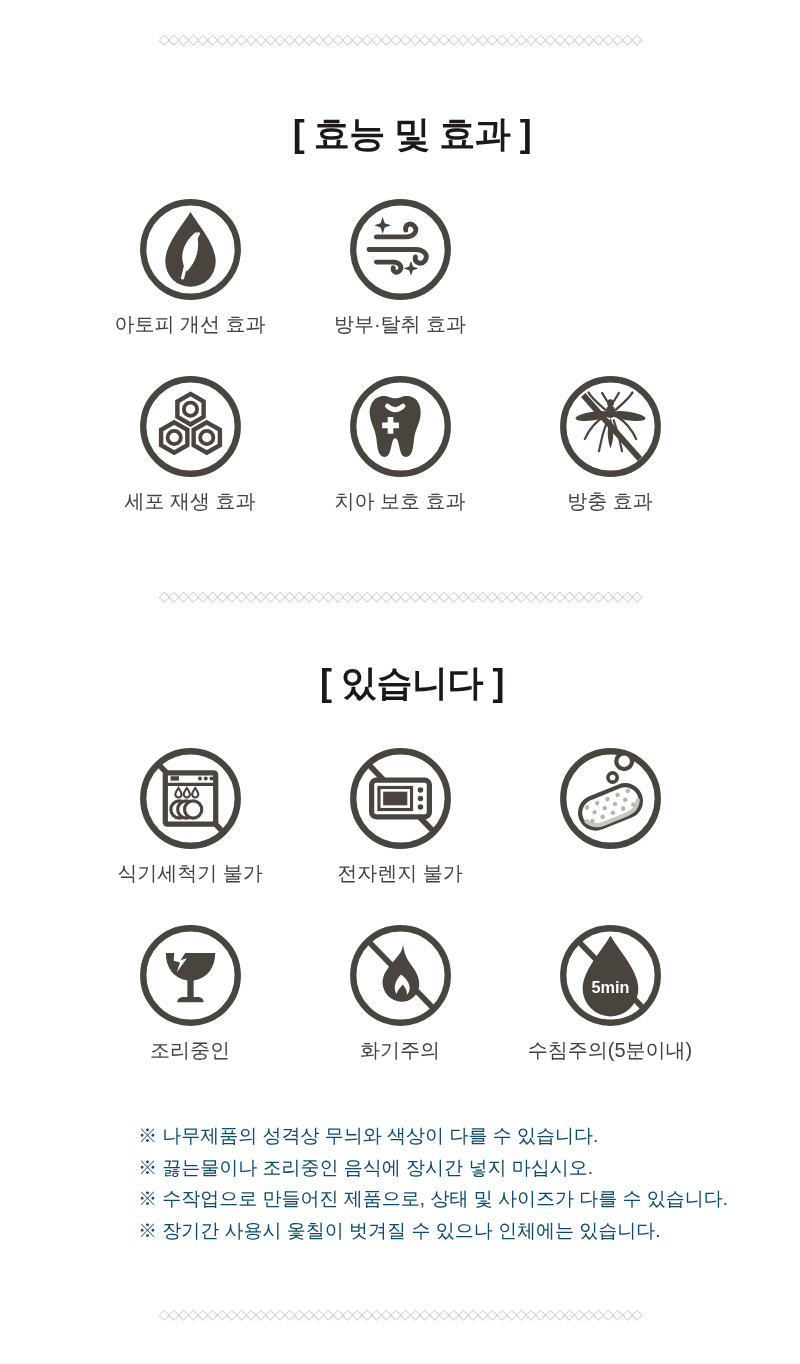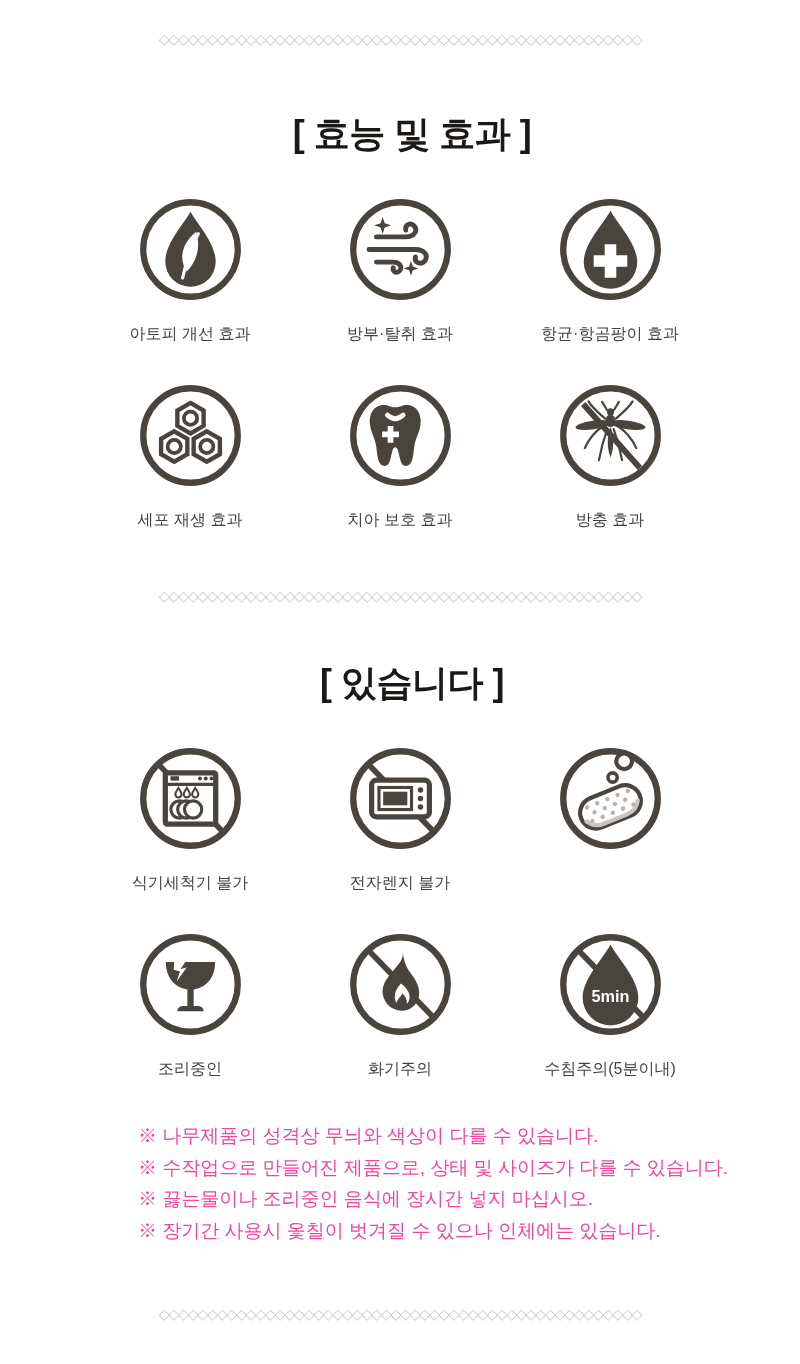--- a/index.html
+++ b/index.html
@@ -9,23 +9,23 @@
            overflow:hidden;color:#c8c8c8;font-size:14.5px;letter-spacing:-1.5px;line-height:16px;
            font-family:"DejaVu Sans",sans-serif;user-select:none;}
   .sec-title{position:absolute;left:12px;right:0;text-align:center;font-size:36px;font-weight:800;
              color:#1b1816;line-height:44px;letter-spacing:-0.5px;margin-left:12px;}
   .grid{position:absolute;left:85px;width:630px;}
   .row{display:flex;}
   .row.gap{margin-bottom:36px;}
   .cell{width:210px;text-align:center;}
   .icn{width:105px;height:105px;display:block;margin:0 auto;color:#4a443e;}
   .ring{fill:none;stroke:currentColor;stroke-width:6;}
-  .cell-label{margin-top:18px;font-size:16px;line-height:27px;color:#45413e;white-space:nowrap;}
+  .cell-label{margin-top:9px;font-size:20px;line-height:27px;color:#45413e;white-space:nowrap;}
   .notes{position:absolute;left:138px;top:1120px;}
-  .note-line{font-size:19px;line-height:31.5px;color:#ec4899;white-space:nowrap;}
+  .note-line{font-size:19px;line-height:31.5px;color:#0c4a6e;white-space:nowrap;}
   svg text{font-family:"Liberation Sans",sans-serif;}
   .d1{top:31px}.t1{top:112px}.g1{top:197px}
   .d2{top:588px}.t2{top:661px}.g2{top:746px}
   .d3{top:1306px}
 </style>
 </head>
 <body>
 
 <div class="page">
 
@@ -49,28 +49,20 @@
           <circle class="ring" cx="50" cy="50" r="45"></circle>
           <g fill="none" stroke="currentColor" stroke-width="4.6" stroke-linecap="round">
             <path d="M27 38 H55 C63 38 67 32 63 27.5 C59.8 24 54 26 55 31.5"></path>
             <path d="M20 50 H64 C73 50 77 56 73 61 C69.7 64.8 63 63 64.2 57"></path>
             <path d="M27 62 H43 C49.5 62 52 66.7 49.2 70.2 C46.8 73 42.3 71.6 43.1 67.4"></path>
           </g>
           <path fill="currentColor" transform="translate(33 27)" d="M0 -8 L2 -2 L8 0 L2 2 L0 8 L-2 2 L-8 0 L-2 -2 Z"></path>
           <path fill="currentColor" transform="translate(60 68)" d="M0 -7 L1.8 -1.8 L7 0 L1.8 1.8 L0 7 L-1.8 1.8 L-7 0 L-1.8 -1.8 Z"></path>
         </svg>
         <div class="cell-label">방부·탈취 효과</div>
-      </div>
-      <div class="cell">
-        <svg class="icn" viewBox="0 0 100 100">
-          <circle class="ring" cx="50" cy="50" r="45"></circle>
-          <path fill="currentColor" d="M50 13 C43.5 25 24.5 44.5 24.5 62 A25.5 25.5 0 0 0 75.5 62 C75.5 44.5 56.5 25 50 13 Z"></path>
-          <path fill="#fff" d="M44.5 45 H55.5 V55.5 H66 V66.5 H55.5 V77 H44.5 V66.5 H34 V55.5 H44.5 Z"></path>
-        </svg>
-        <div class="cell-label">항균·항곰팡이 효과</div>
       </div>
     </div>
     <div class="row">
       <div class="cell">
         <svg class="icn" viewBox="0 0 100 100">
           <circle class="ring" cx="50" cy="50" r="45"></circle>
           <g fill="none" stroke="currentColor" stroke-width="4.2">
             <path d="M50 19 L62.5 26.2 L62.5 40.8 L50 48 L37.5 40.8 L37.5 26.2 Z"></path>
             <circle cx="50" cy="33.5" r="6.3" stroke-width="3.6"></circle>
             <path d="M34.5 46 L47 53.2 L47 67.8 L34.5 75 L22 67.8 L22 53.2 Z"></path>
@@ -208,20 +200,20 @@
           <path fill="currentColor" d="M50 12 C43 25 23.5 45 23.5 62.5 A26.5 26.5 0 0 0 76.5 62.5 C76.5 45 57 25 50 12 Z"></path>
           <text x="50" y="67" text-anchor="middle" font-size="15.5" font-weight="bold" fill="#fff">5min</text>
         </svg>
         <div class="cell-label">수침주의(5분이내)</div>
       </div>
     </div>
   </div>
 
   <div class="notes">
     <div class="note-line">※ 나무제품의 성격상 무늬와 색상이 다를 수 있습니다.</div>
+    <div class="note-line">※ 끓는물이나 조리중인 음식에 장시간 넣지 마십시오.</div>
     <div class="note-line">※ 수작업으로 만들어진 제품으로, 상태 및 사이즈가 다를 수 있습니다.</div>
-    <div class="note-line">※ 끓는물이나 조리중인 음식에 장시간 넣지 마십시오.</div>
     <div class="note-line">※ 장기간 사용시 옻칠이 벗겨질 수 있으나 인체에는 있습니다.</div>
   </div>
 
   <div class="divider d3">◇◇◇◇◇◇◇◇◇◇◇◇◇◇◇◇◇◇◇◇◇◇◇◇◇◇◇◇◇◇◇◇◇◇◇◇◇◇◇◇◇◇◇◇◇◇◇◇◇◇</div>
 
 </div>
 
 </body></html>

